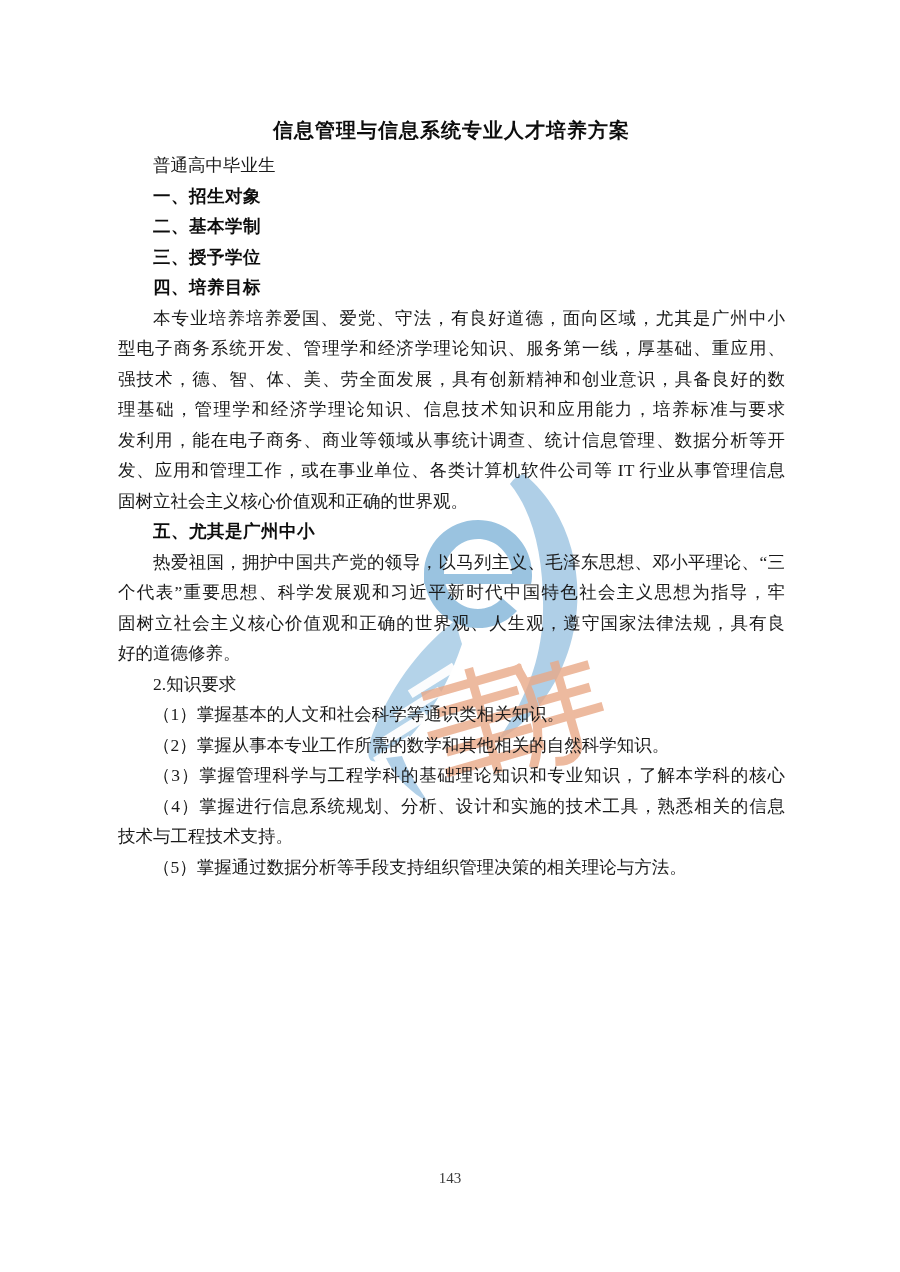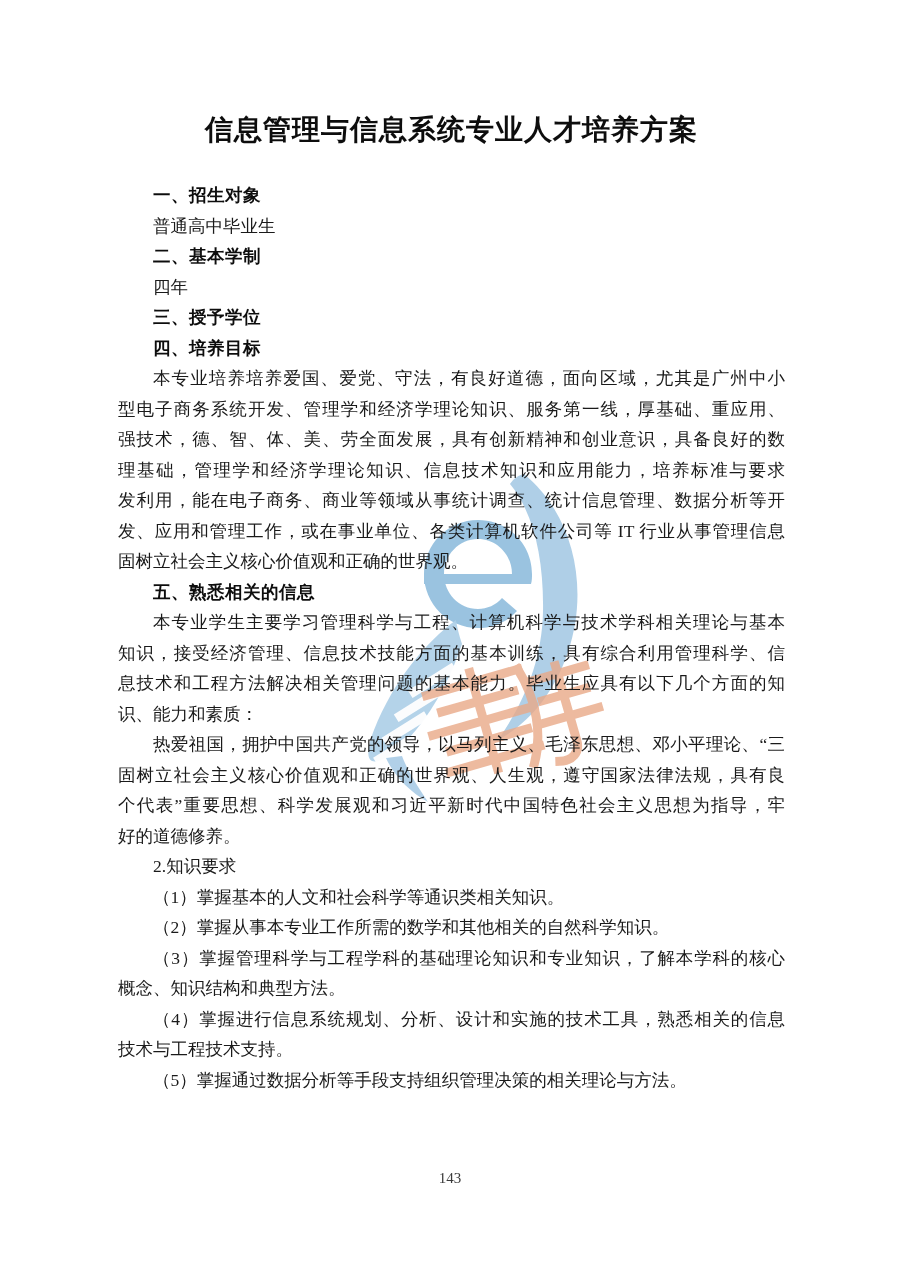--- a/index.html
+++ b/index.html
@@ -19,24 +19,24 @@
     z-index:0;pointer-events:none;
   }
 
   
   .content{
     position:absolute;left:118px;top:112px;width:667px;z-index:1;
   }
   .doc-title{
     font-family:"Liberation Sans","DejaVu Sans",sans-serif;
     font-weight:bold;
-    font-size:28px;line-height:36px;
+    font-size:20px;line-height:36px;
     text-align:center;color:#0d0d0d;
     letter-spacing:1px;
-    margin-bottom:32px;
+    margin-bottom:2px;
   }
   .block{margin:0;}
   .block.heading .line{
     font-family:"Liberation Sans","DejaVu Sans",sans-serif;
     font-weight:bold;color:#0d0d0d;
     letter-spacing:0.5px;
   }
   .line{
     font-size:17.5px;line-height:30.5px;
     text-align:justify;
@@ -86,74 +86,64 @@
       <path d="M215,230 L270,230"></path>
       <path d="M220,252 L265,252"></path>
       <path d="M214,274 L272,274"></path>
       <path d="M242,222 L242,300 C242,312 232,318 220,315"></path>
     </g>
   </svg>
 
   <div class="content">
     <div class="doc-title">信息管理与信息系统专业人才培养方案</div>
     <div>
-        <div class="block heading">
-          <div class="line first">一、招生对象</div>
-        </div>
         <div class="block para">
           <div class="line first">普通高中毕业生</div>
         </div>
         <div class="block heading">
+          <div class="line first">一、招生对象</div>
+        </div>
+        <div class="block heading">
           <div class="line first">二、基本学制</div>
-        </div>
-        <div class="block para">
-          <div class="line first">四年</div>
         </div>
         <div class="block heading">
           <div class="line first">三、授予学位</div>
         </div>
         <div class="block heading">
           <div class="line first">四、培养目标</div>
         </div>
         <div class="block para">
           <div class="line first fill">本专业培养培养爱国、爱党、守法，有良好道德，面向区域，尤其是广州中小</div>
           <div class="line fill">型电子商务系统开发、管理学和经济学理论知识、服务第一线，厚基础、重应用、</div>
           <div class="line fill">强技术，德、智、体、美、劳全面发展，具有创新精神和创业意识，具备良好的数</div>
           <div class="line fill">理基础，管理学和经济学理论知识、信息技术知识和应用能力，培养标准与要求</div>
           <div class="line fill">发利用，能在电子商务、商业等领域从事统计调查、统计信息管理、数据分析等开</div>
           <div class="line fill">发、应用和管理工作，或在事业单位、各类计算机软件公司等 IT 行业从事管理信息</div>
           <div class="line">固树立社会主义核心价值观和正确的世界观。</div>
         </div>
         <div class="block heading">
-          <div class="line first">五、熟悉相关的信息</div>
-        </div>
-        <div class="block para">
-          <div class="line first fill">本专业学生主要学习管理科学与工程、计算机科学与技术学科相关理论与基本</div>
-          <div class="line fill">知识，接受经济管理、信息技术技能方面的基本训练，具有综合利用管理科学、信</div>
-          <div class="line fill">息技术和工程方法解决相关管理问题的基本能力。毕业生应具有以下几个方面的知</div>
-          <div class="line">识、能力和素质：</div>
+          <div class="line first">五、尤其是广州中小</div>
         </div>
         <div class="block para">
           <div class="line first fill">热爱祖国，拥护中国共产党的领导，以马列主义、毛泽东思想、邓小平理论、“三</div>
+          <div class="line fill">个代表”重要思想、科学发展观和习近平新时代中国特色社会主义思想为指导，牢</div>
           <div class="line fill">固树立社会主义核心价值观和正确的世界观、人生观，遵守国家法律法规，具有良</div>
-          <div class="line fill">个代表”重要思想、科学发展观和习近平新时代中国特色社会主义思想为指导，牢</div>
           <div class="line">好的道德修养。</div>
         </div>
         <div class="block para">
           <div class="line first">2.知识要求</div>
         </div>
         <div class="block para">
           <div class="line first">（1）掌握基本的人文和社会科学等通识类相关知识。</div>
         </div>
         <div class="block para">
           <div class="line first">（2）掌握从事本专业工作所需的数学和其他相关的自然科学知识。</div>
         </div>
         <div class="block para">
           <div class="line first fill">（3）掌握管理科学与工程学科的基础理论知识和专业知识，了解本学科的核心</div>
-          <div class="line">概念、知识结构和典型方法。</div>
         </div>
         <div class="block para">
           <div class="line first fill">（4）掌握进行信息系统规划、分析、设计和实施的技术工具，熟悉相关的信息</div>
           <div class="line">技术与工程技术支持。</div>
         </div>
         <div class="block para">
           <div class="line first">（5）掌握通过数据分析等手段支持组织管理决策的相关理论与方法。</div>
         </div>
       </div>
   </div>

